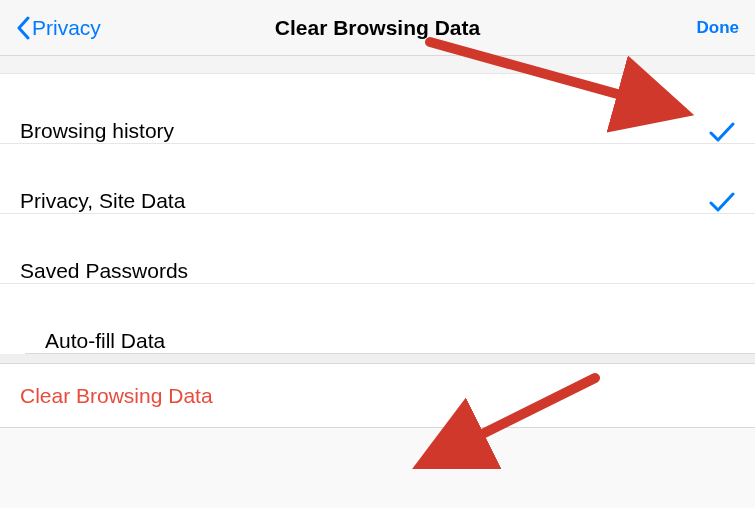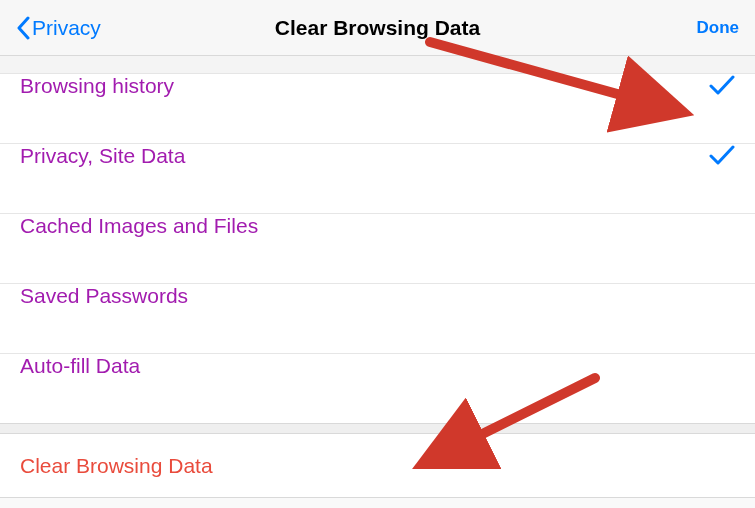--- a/index.html
+++ b/index.html
@@ -40,29 +40,29 @@
     }
     .done-btn {
       color: #007aff;
       font-size: 17px;
       font-weight: 600;
     }
     .spacer { height: 18px; background: #f4f4f4; border-bottom: 1px solid #e5e5e5; }
     .list { background: #fff; }
     .row {
       display: flex;
-      align-items: flex-start;
+      align-items: flex-end;
       justify-content: space-between;
       padding: 0 20px;
       height: 70px;
       font-size: 21px;
-      color: #a21caf;
+      color: #000000;
       border-bottom: 1px solid #e6e6e6;
     }
-    .row:last-child { border-bottom: 1px solid #d9d9d9; }
+    .row:last-child { border-bottom: 1px solid #d9d9d9; margin-left: 25px; }
     .check svg { display: block; }
     .gap2 { height: 10px; background: #efefef; border-bottom: 1px solid #d9d9d9; }
     .action-row {
       background: #fff;
       height: 64px;
       display: flex;
       align-items: center;
       padding: 0 20px;
       font-size: 21px;
       color: #e94b3c;
@@ -99,23 +99,20 @@
   </div>
   <div class="row">
     <span>Privacy, Site Data</span>
     <span class="check">
       <svg width="26" height="22" viewBox="0 0 26 22">
           <path d="M2 12 L9 19 L24 3" stroke="#007aff" stroke-width="3" fill="none" stroke-linecap="round" stroke-linejoin="round"></path>
         </svg>
     </span>
   </div>
   <div class="row">
-    <span>Cached Images and Files</span>
-  </div>
-  <div class="row">
     <span>Saved Passwords</span>
   </div>
   <div class="row">
     <span>Auto-fill Data</span>
   </div>
 </div>
 
 <div class="gap2"></div>
 
 <div class="action-row">

